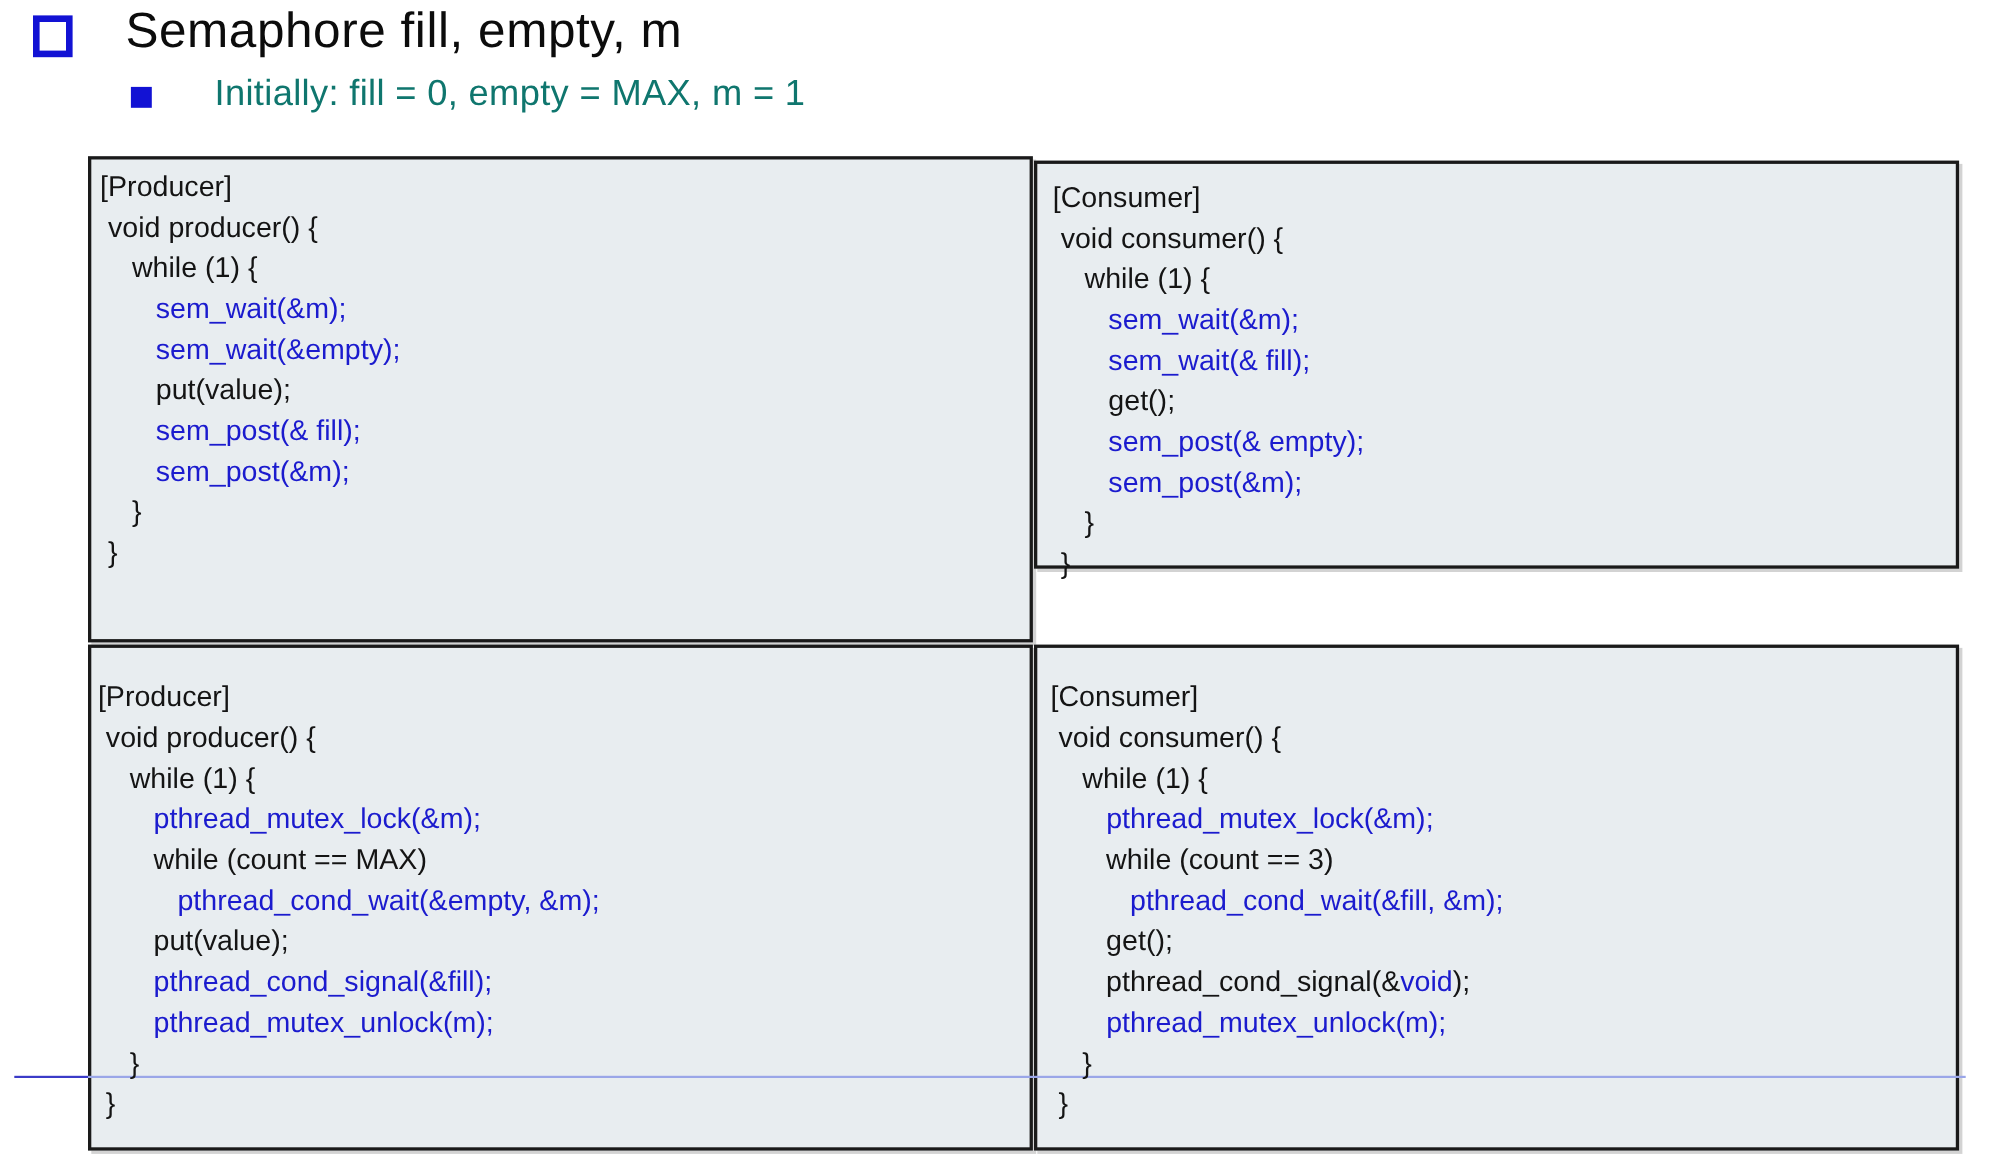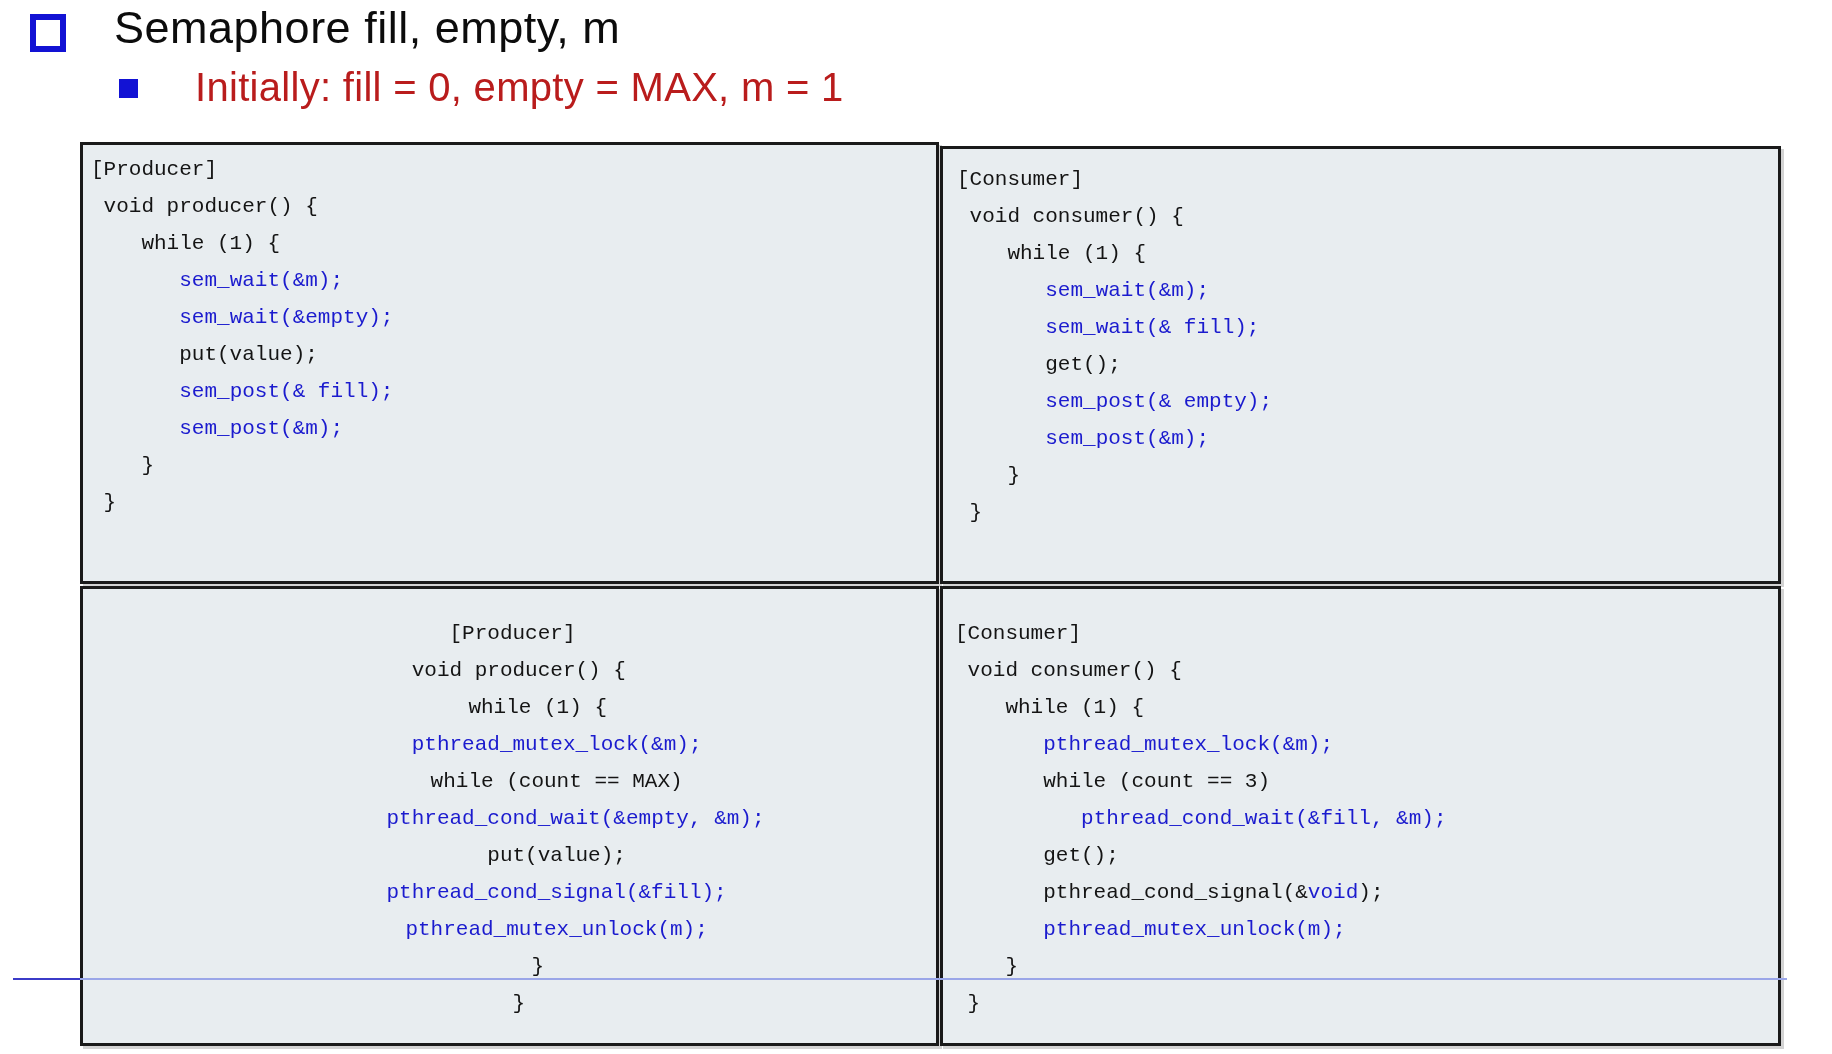--- a/index.html
+++ b/index.html
@@ -22,46 +22,46 @@
     font-size:45px;font-weight:500;color:#0c0c0c;
     letter-spacing:0.5px;white-space:nowrap;
   }
   .bullet-filled{
     position:absolute;left:119px;top:79px;
     width:19px;height:19px;
     background:var(--bullet-blue);
   }
   .slide-subtitle{
     position:absolute;left:195px;top:65px;margin:0;
-    font-size:40px;font-weight:500;color:#b91c1c;
+    font-size:33px;font-weight:500;color:#0f766e;
     letter-spacing:0.3px;white-space:nowrap;
   }
   
   .code-box{
     position:absolute;
     box-sizing:border-box;
     background:var(--box-bg);
     border:3px solid var(--box-border);
     box-shadow:3px 3px 0 rgba(110,110,110,0.30);
   }
   .code-box pre{
     position:relative;z-index:1;
     margin:0;
-    font-family:Liberation Mono, monospace;
-    font-size:21px;line-height:37px;
+    font-family:Liberation Sans, sans-serif;
+    font-size:26px;line-height:37px;
     color:var(--code-black);
     white-space:pre;
   }
   .pos-tl{left:80px;top:142px;width:859px;height:442px;}
-  .pos-tr{left:940px;top:146px;width:841px;height:438px;}
+  .pos-tr{left:940px;top:146px;width:841px;height:371px;}
   .pos-bl{left:80px;top:586px;width:859px;height:460px;}
   .pos-br{left:940px;top:586px;width:841px;height:460px;}
   .pos-tl pre{padding:6px 0 0 8px;}
   .pos-tr pre{padding:12px 0 0 14px;}
-  .pos-bl pre{padding:26px 0 0 6px;text-align:center;}
+  .pos-bl pre{padding:26px 0 0 6px;}
   .pos-br pre{padding:26px 0 0 12px;}
   .seg-b{color:var(--code-blue);}
   .seg-k{color:var(--code-black);}
   
   .hline{position:absolute;height:2px;}
   .hline-dark{left:13px;top:978px;width:67px;background:var(--line-dark);}
   .hline-light{left:80px;top:978px;width:1707px;background:var(--line-light);}
 </style>
 </head>
 <body>

